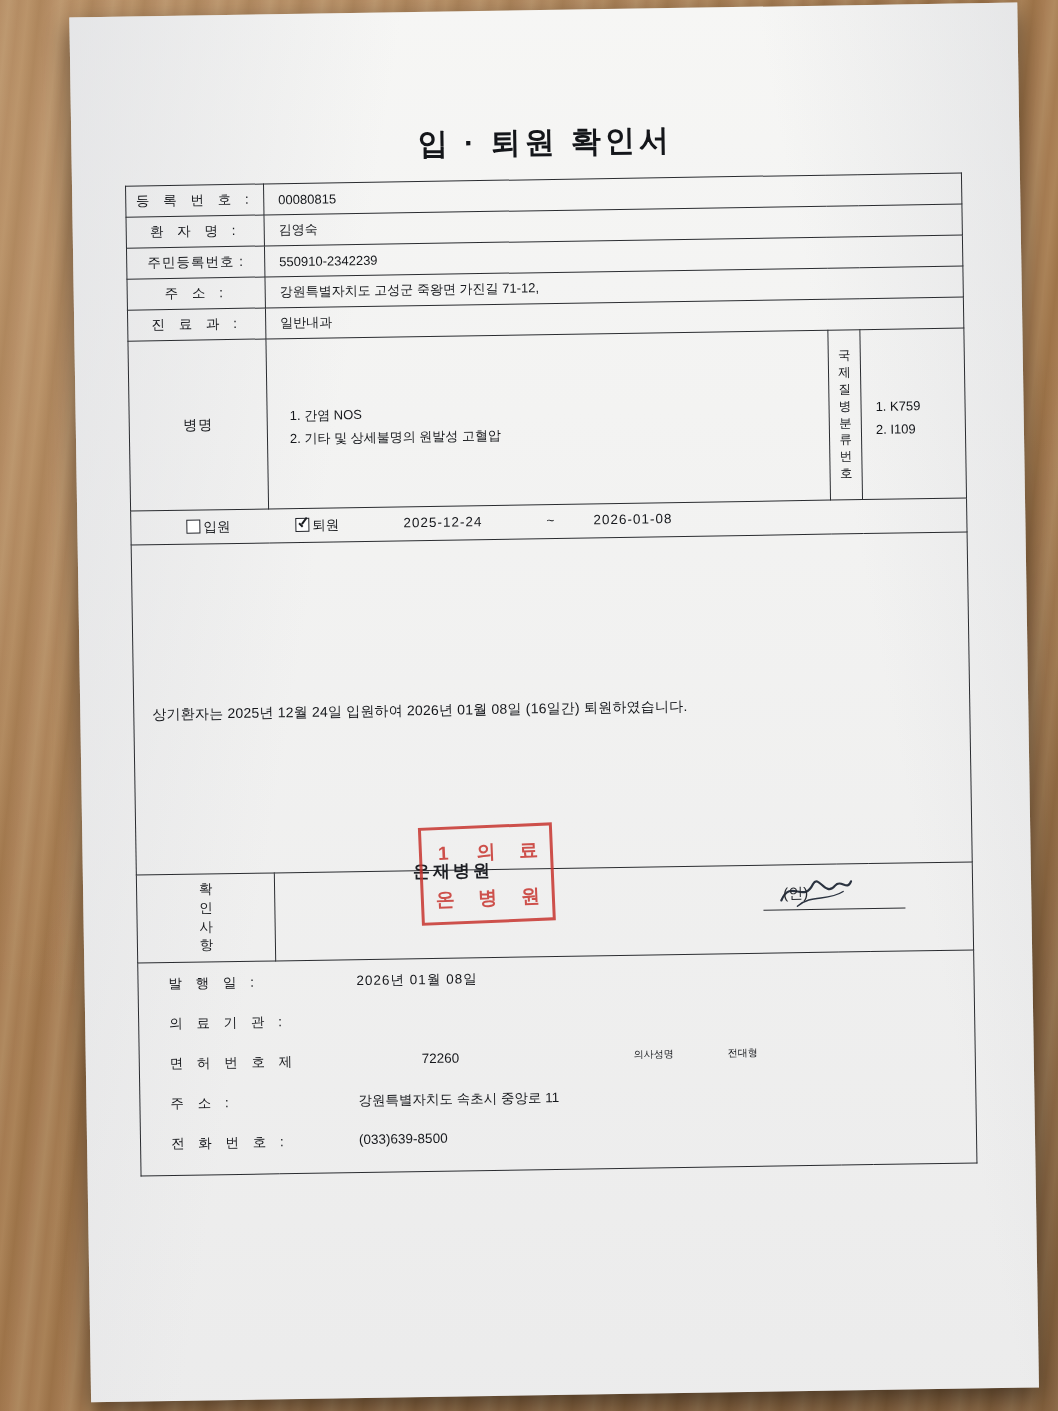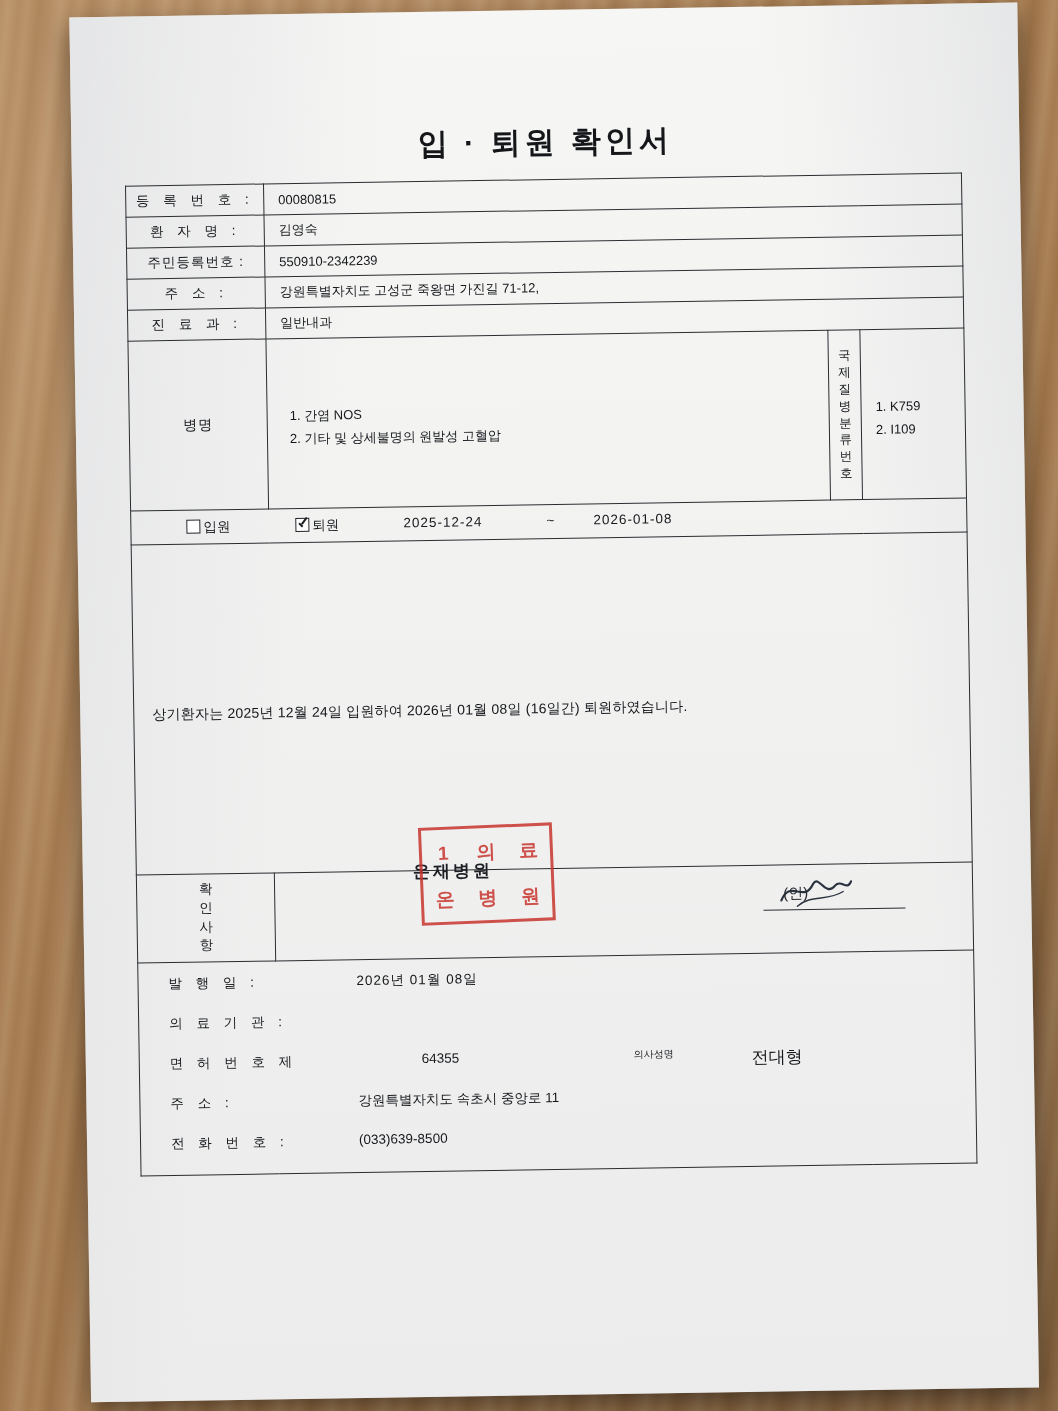--- a/index.html
+++ b/index.html
@@ -355,23 +355,23 @@
               <span class="ft-lbl">발 행 일 :</span>
               <span style="position:absolute;left:218px;top:0;font-size:13.5px;letter-spacing:1px">2026년  01월  08일</span>
             </div>
 
             <div style="position:relative;height:40px">
               <span class="ft-lbl">의 료 기 관 :</span>
             </div>
 
             <div style="position:relative;height:40px">
               <span class="ft-lbl">면 허 번 호 제</span>
-              <span style="position:absolute;left:282px;top:0;font-size:13.5px">64355</span>
+              <span style="position:absolute;left:282px;top:0;font-size:13.5px">72260</span>
               <span style="position:absolute;left:494px;top:0;font-size:10px">의사성명</span>
-              <span style="position:absolute;left:612px;top:0;font-size:17px">전대형</span>
+              <span style="position:absolute;left:588px;top:0;font-size:10px">전대형</span>
             </div>
 
             <div style="position:relative;height:40px">
               <span class="ft-lbl">주        소 :</span>
               <span style="position:absolute;left:218px;top:0;font-size:13.5px">강원특별자치도 속초시 중앙로 11</span>
             </div>
 
             <div style="position:relative;height:40px">
               <span class="ft-lbl">전 화 번 호 :</span>
               <span style="position:absolute;left:218px;top:0;font-size:13.5px">(033)639-8500</span>

